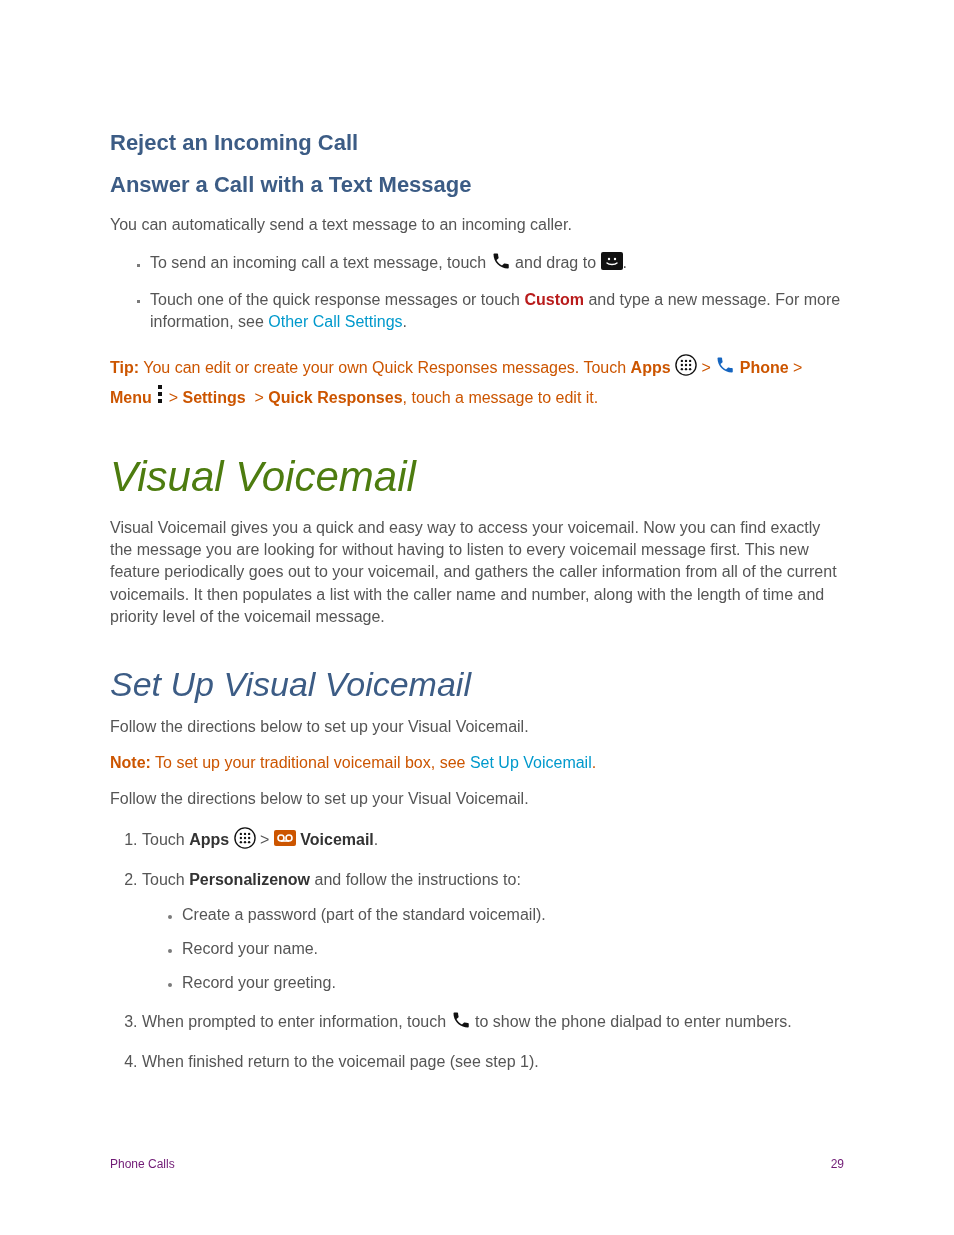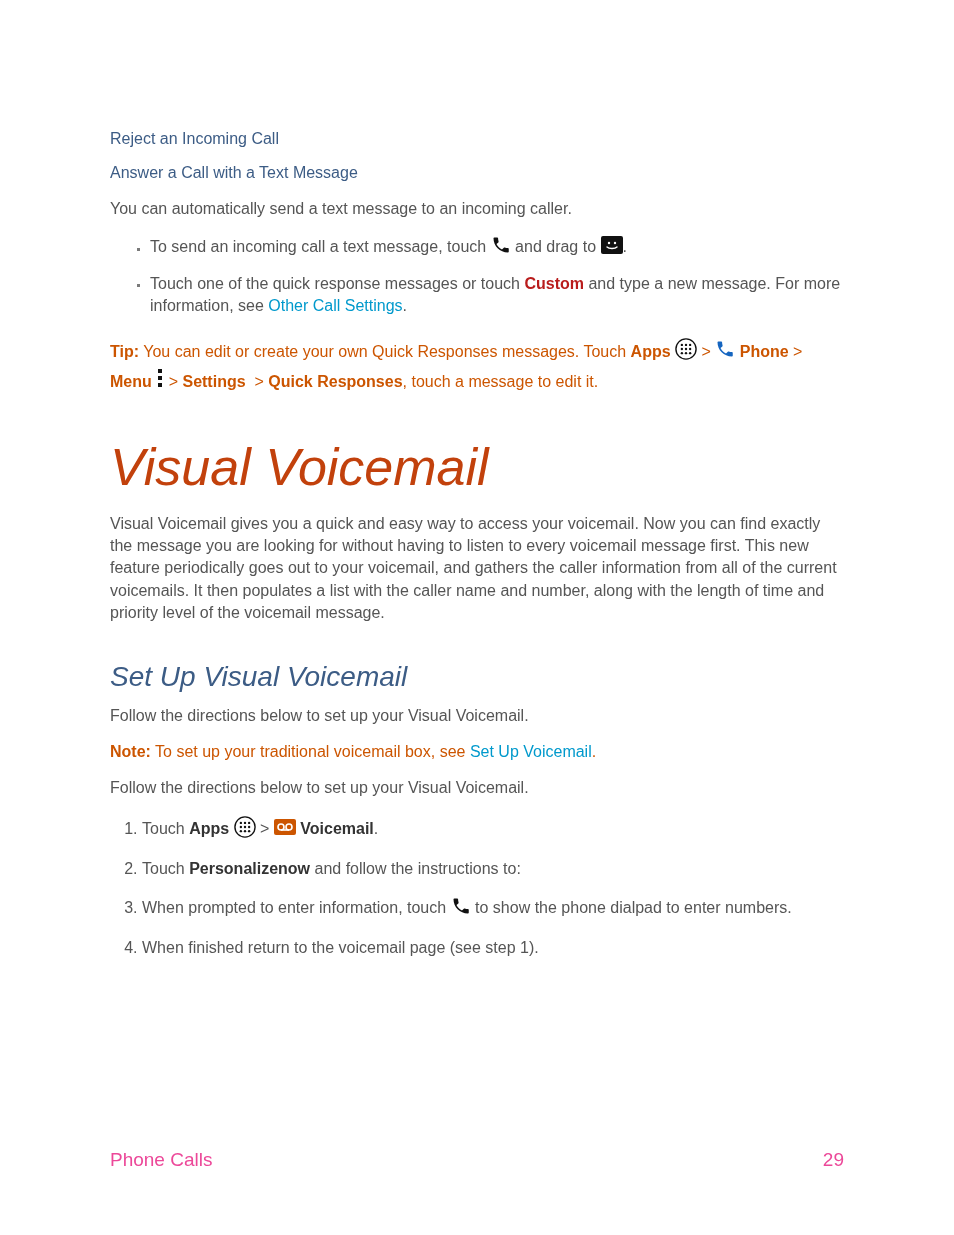--- a/index.html
+++ b/index.html
@@ -10,22 +10,22 @@
     padding: 0;
     width: 954px;
     min-height: 1235px;
     position: relative;
   }
   .page {
     padding: 130px 110px 0 110px;
   }
   .h3 {
     color: #3c5c85;
-    font-weight: normal;
-    font-size: 16px;
+    font-weight: bold;
+    font-size: 22px;
     margin: 0 0 16px 0;
   }
   ul.square {
     list-style-type: square;
     padding-left: 40px;
     margin: 0 0 20px 0;
   }
   ul.square > li::marker {
     color: #7a7a7a;
     font-size: 10px;
@@ -46,29 +46,29 @@
   }
   .tip {
     color: #cc5500;
     line-height: 1.7;
     margin: 10px 0 12px 0;
   }
   h1.vv {
     font-family: Arial, Helvetica, sans-serif;
     font-style: italic;
     font-weight: normal;
-    color: #c2410c;
-    font-size: 52px;
+    color: #4d7c0f;
+    font-size: 42px;
     margin: 40px 0 16px 0;
   }
   h2.sub {
     font-style: italic;
     font-weight: normal;
     color: #3c5c85;
-    font-size: 28px;
+    font-size: 34px;
     margin: 36px 0 12px 0;
   }
   p {
     color: #555;
     line-height: 1.4;
     margin: 0 0 14px 0;
   }
   ol.steps {
     padding-left: 32px;
     color: #555;
@@ -87,22 +87,22 @@
     font-size: 12px;
   }
   ul.disc > li {
     margin-bottom: 12px;
   }
   .footer {
     position: absolute;
     bottom: 64px;
     left: 110px;
     right: 110px;
-    color: #ec4899;
-    font-size: 19px;
+    color: #701a75;
+    font-size: 12px;
     display: flex;
     justify-content: space-between;
   }
   
   .icon {
     display: inline-block;
     vertical-align: middle;
   }
   .gt {
     color: inherit;
@@ -204,20 +204,25 @@
             <rect x="0" y="0" width="22" height="16" rx="2" fill="#cc5500"></rect>
             <circle cx="7" cy="8" r="3" fill="none" stroke="#fff" stroke-width="1.6"></circle>
             <circle cx="15" cy="8" r="3" fill="none" stroke="#fff" stroke-width="1.6"></circle>
             <line x1="7" y1="11" x2="15" y2="11" stroke="#fff" stroke-width="1.6"></line>
           </svg>
       </span>
       <span class="bold" style="color:#333">Voicemail</span><span>.</span>
     </li>
     <li>
       <span>Touch </span><span class="bold" style="color:#333">Personalizenow</span><span> and follow the instructions to:</span>
+      <ul class="disc">
+        <li>Create a password (part of the standard voicemail).</li>
+        <li>Record your name.</li>
+        <li>Record your greeting.</li>
+      </ul>
     </li>
     <li>
       <span>When prompted to enter information, touch </span>
       <span class="icon">
         <svg width="20" height="22" viewBox="0 0 24 24">
             <path fill="#111" d="M6.6 10.8c1.4 2.8 3.8 5.2 6.6 6.6l2.2-2.2c.3-.3.7-.4 1.1-.3 1.2.4 2.5.6 3.8.6.6 0 1 .4 1 1V20c0 .6-.4 1-1 1C10.6 21 3 13.4 3 4c0-.6.4-1 1-1h3.5c.6 0 1 .4 1 1 0 1.3.2 2.6.6 3.8.1.4 0 .8-.3 1.1L6.6 10.8z"></path>
           </svg>
       </span>
       <span>to show the phone dialpad to enter numbers.</span>
     </li>

